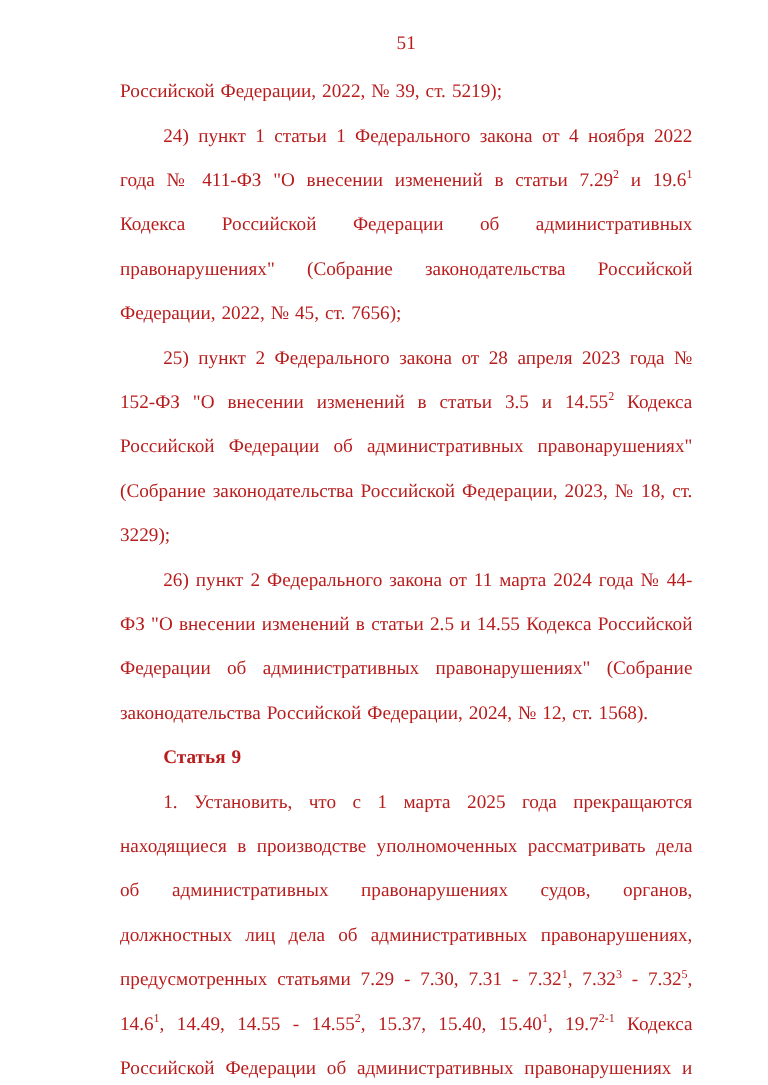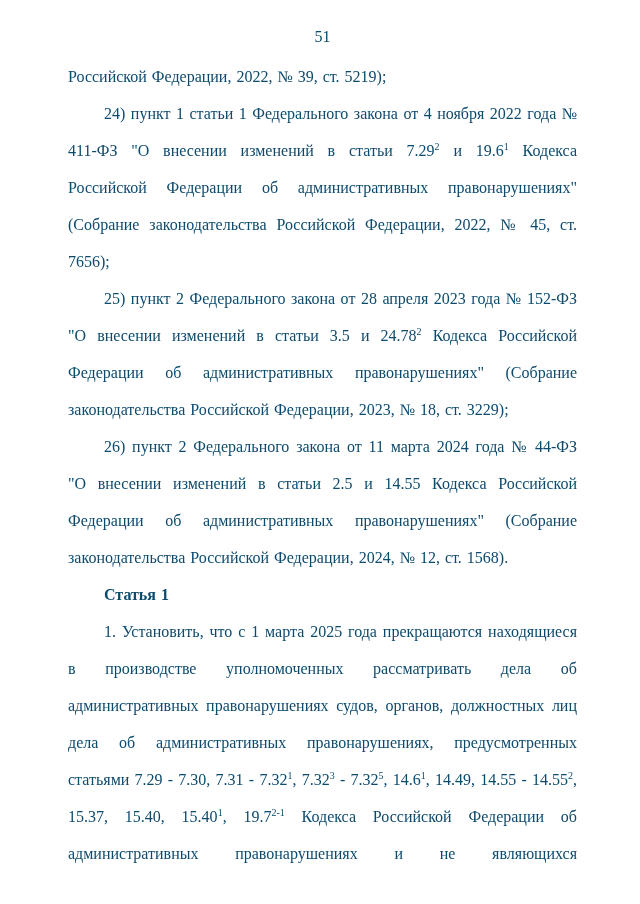--- a/index.html
+++ b/index.html
@@ -6,23 +6,23 @@
     margin: 0;
     padding: 0;
     background: #ffffff;
   }
   .page {
     position: relative;
     width: 640px;
     height: 904px;
     box-sizing: border-box;
     background: #ffffff;
-    color: #0c4a6e;
+    color: #b91c1c;
     font-family: "Liberation Serif", "DejaVu Serif", serif;
-    padding: 28px 63px 0 68px;
+    padding: 28px 63px 0 100px;
     overflow: hidden;
   }
   .page-number {
     text-align: center;
     font-size: 16px;
     line-height: 18px;
     margin-bottom: 12px;
   }
   .document-body {
     width: 100%;
@@ -51,18 +51,18 @@
   }
 </style>
 </head>
 <body>
 
 <div class="page">
   <div class="page-number">51</div>
   <div class="document-body">
       <p class="para"><span>Российской Федерации, 2022, № 39, ст. 5219);</span></p>
       <p class="para indent"><span>24) пункт 1 статьи 1 Федерального закона от 4 ноября 2022 года № 411-ФЗ "О внесении изменений в статьи 7.29</span><sup>2</sup><span> и 19.6</span><sup>1</sup><span> Кодекса Российской Федерации об административных правонарушениях" (Собрание законодательства Российской Федерации, 2022, № 45, ст. 7656);</span></p>
-      <p class="para indent"><span>25) пункт 2 Федерального закона от 28 апреля 2023 года № 152-ФЗ "О внесении изменений в статьи 3.5 и 24.78</span><sup>2</sup><span> Кодекса Российской Федерации об административных правонарушениях" (Собрание законодательства Российской Федерации, 2023, № 18, ст. 3229);</span></p>
+      <p class="para indent"><span>25) пункт 2 Федерального закона от 28 апреля 2023 года № 152-ФЗ "О внесении изменений в статьи 3.5 и 14.55</span><sup>2</sup><span> Кодекса Российской Федерации об административных правонарушениях" (Собрание законодательства Российской Федерации, 2023, № 18, ст. 3229);</span></p>
       <p class="para indent"><span>26) пункт 2 Федерального закона от 11 марта 2024 года № 44-ФЗ "О внесении изменений в статьи 2.5 и 14.55 Кодекса Российской Федерации об административных правонарушениях" (Собрание законодательства Российской Федерации, 2024, № 12, ст. 1568).</span></p>
-      <p class="para indent bold"><span>Статья 1</span></p>
+      <p class="para indent bold"><span>Статья 9</span></p>
       <p class="para indent justify-last"><span>1. Установить, что с 1 марта 2025 года прекращаются находящиеся в производстве уполномоченных рассматривать дела об административных правонарушениях судов, органов, должностных лиц дела об административных правонарушениях, предусмотренных статьями 7.29 - 7.30, 7.31 - 7.32</span><sup>1</sup><span>, 7.32</span><sup>3</sup><span> - 7.32</span><sup>5</sup><span>, 14.6</span><sup>1</sup><span>, 14.49, 14.55 - 14.55</span><sup>2</sup><span>, 15.37, 15.40, 15.40</span><sup>1</sup><span>, 19.7</span><sup>2-1</sup><span> Кодекса Российской Федерации об административных правонарушениях и не являющихся</span></p>
     </div>
 </div>
 
 </body></html>

